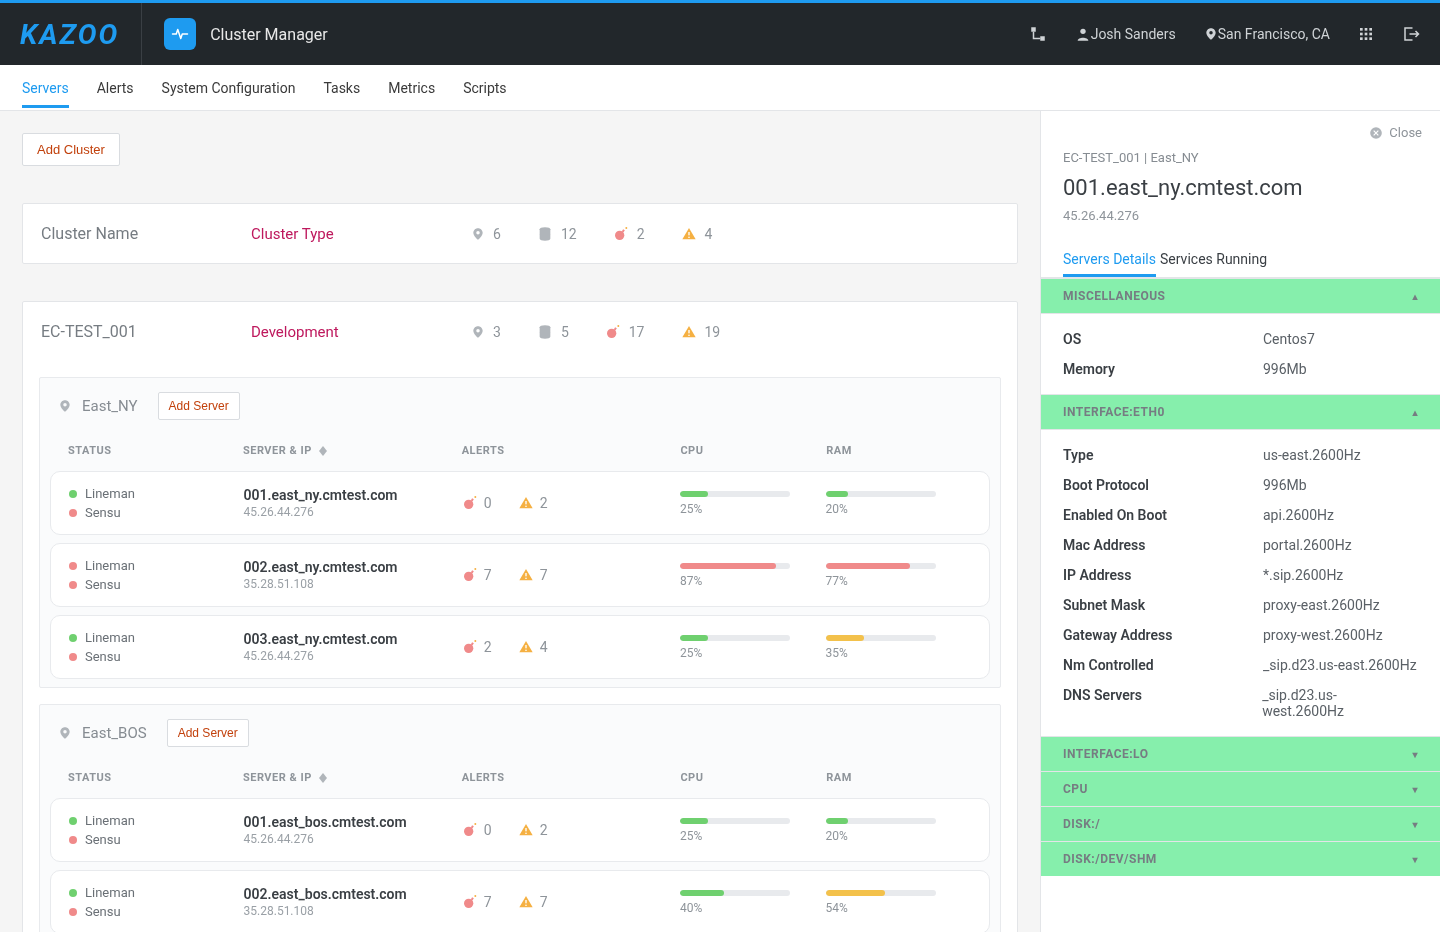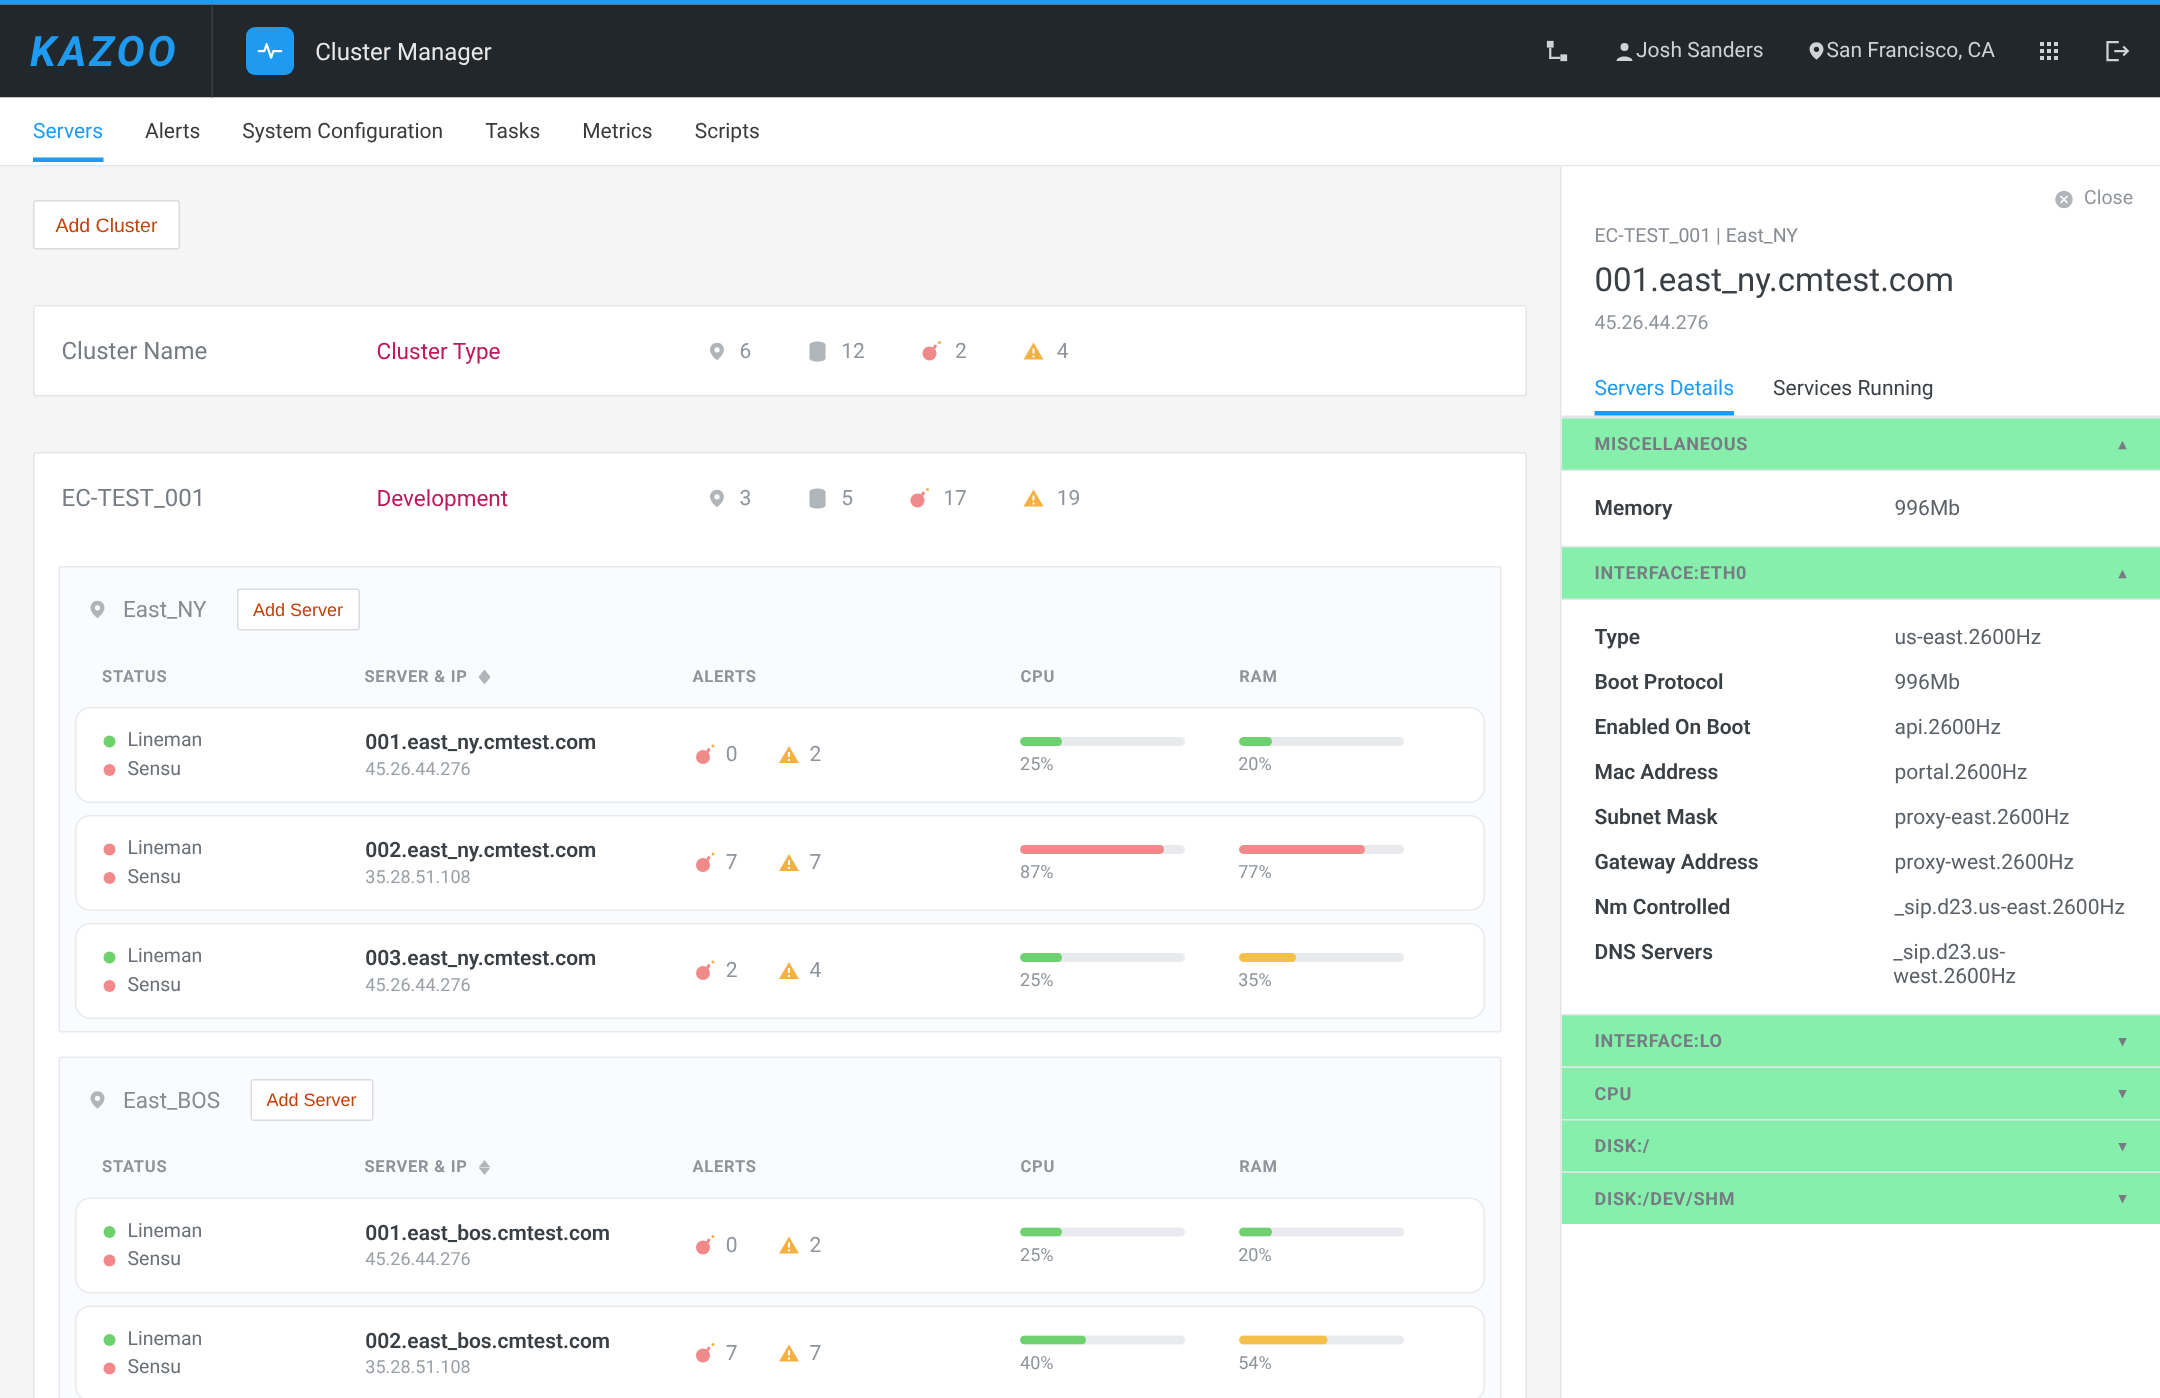--- a/index.html
+++ b/index.html
@@ -52,21 +52,21 @@
 .bar-fill.green { background: #6fd06f; }
 .bar-fill.red { background: #f08a8a; }
 .bar-fill.yellow { background: #f3c14b; }
 .metric-label { font-size: 12px; color: #8e949a; margin-top: 5px; }
 .sidepanel { width: 400px; background: #fff; border-left: 1px solid #e3e5e8; overflow-y: auto; }
 .sp-close { display: flex; justify-content: flex-end; align-items: center; gap: 6px; padding: 14px 18px 0; font-size: 13px; color: #8e949a; cursor: pointer; }
 .sp-head { padding: 10px 22px 18px; }
 .sp-breadcrumb { font-size: 13px; color: #868c92; margin-bottom: 10px; }
 .sp-title { font-size: 22px; color: #3a3f44; margin-bottom: 8px; }
 .sp-sub { font-size: 13px; color: #8e949a; }
-.sp-tabs { display: flex; gap: 26px; padding: 0 22px; border-bottom: 1px solid #e3e5e8; }
+.sp-tabs { display: flex; gap: 4px; padding: 0 22px; border-bottom: 1px solid #e3e5e8; }
 .sp-tab { font-size: 14px; color: #3a3f44; padding: 10px 0; cursor: pointer; }
 .sp-tab.active { color: #1e9bf0; border-bottom: 3px solid #1e9bf0; padding-bottom: 7px; }
 .acc-head { background: #86efac; border-top: 1px solid #e3e5e8; border-bottom: 1px solid #e3e5e8; padding: 10px 22px; font-size: 12px; font-weight: 700; color: #767c82; letter-spacing: 0.5px; display: flex; justify-content: space-between; align-items: center; cursor: pointer; }
 .acc-head.collapsed { border-bottom: none; }
 .acc-body { padding: 10px 0; }
 .kv { display: flex; padding: 7px 22px; }
 .kv-k { width: 200px; font-size: 14px; font-weight: 600; color: #3a3f44; }
 .kv-v { font-size: 14px; color: #5a6066; }
 svg { display: block; }
 .sort-icon { display: inline-flex; flex-direction: column; margin-left: 4px; vertical-align: middle; }
@@ -517,20 +517,24 @@
         <span class="sp-tab active">Servers Details</span>
         <span class="sp-tab">Services Running</span>
       </div>
     <div id="sp-sections">
         <div class="acc-head">
           <span>MISCELLANEOUS</span>
           <span style="font-size:10px">▴</span>
         </div>
         <div class="acc-body">
           <div class="kv">
+            <div class="kv-k">OS</div>
+            <div class="kv-v">Centos7</div>
+          </div>
+          <div class="kv">
             <div class="kv-k">Memory</div>
             <div class="kv-v">996Mb</div>
           </div>
         </div>
         <div class="acc-head">
           <span>INTERFACE:ETH0</span>
           <span style="font-size:10px">▴</span>
         </div>
         <div class="acc-body">
           <div class="kv">
@@ -543,20 +547,24 @@
           </div>
           <div class="kv">
             <div class="kv-k">Enabled On Boot</div>
             <div class="kv-v">api.2600Hz</div>
           </div>
           <div class="kv">
             <div class="kv-k">Mac Address</div>
             <div class="kv-v">portal.2600Hz</div>
           </div>
           <div class="kv">
+            <div class="kv-k">IP Address</div>
+            <div class="kv-v">*.sip.2600Hz</div>
+          </div>
+          <div class="kv">
             <div class="kv-k">Subnet Mask</div>
             <div class="kv-v">proxy-east.2600Hz</div>
           </div>
           <div class="kv">
             <div class="kv-k">Gateway Address</div>
             <div class="kv-v">proxy-west.2600Hz</div>
           </div>
           <div class="kv">
             <div class="kv-k">Nm Controlled</div>
             <div class="kv-v">_sip.d23.us-east.2600Hz</div>

